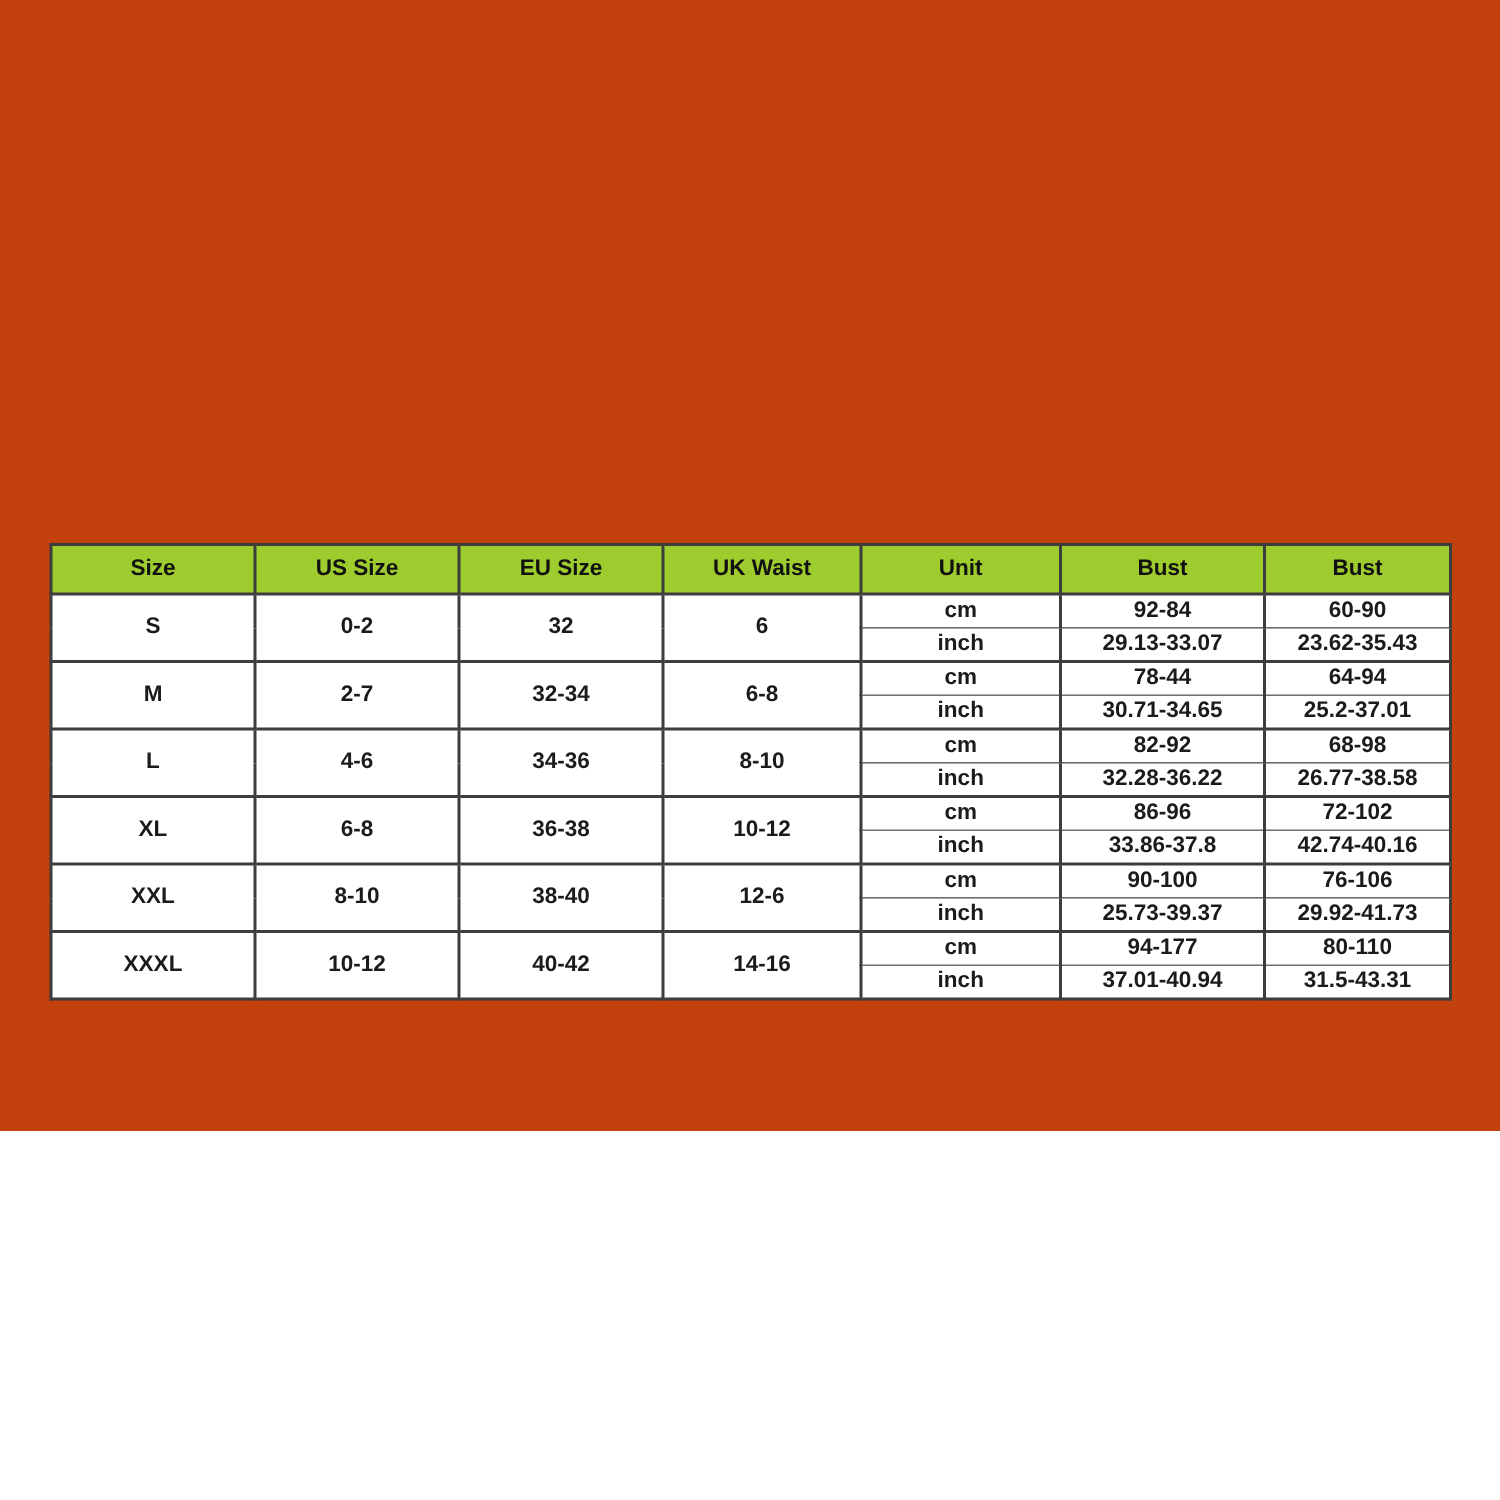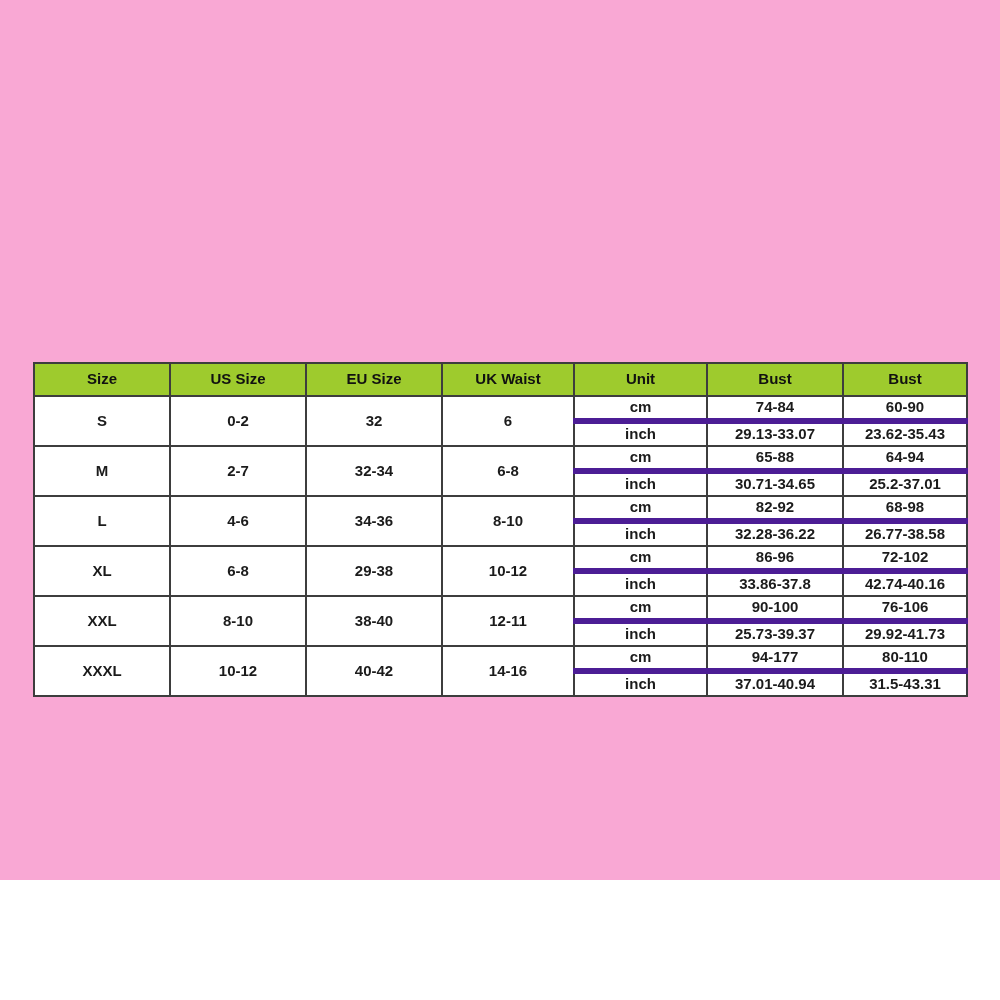--- a/index.html
+++ b/index.html
@@ -3,22 +3,22 @@
 <meta charset="utf-8">
 <style>
   html, body {
     margin: 0;
     padding: 0;
     background: #ffffff;
   }
   .canvas {
     position: relative;
     width: 1000px;
-    height: 880px;
-    background: #f9a8d4;
+    height: 754px;
+    background: #c2410c;
     font-family: "Liberation Sans", "DejaVu Sans", sans-serif;
     overflow: hidden;
   }
   table.size-chart {
     position: absolute;
     left: 33px;
     top: 362px;
     width: 933px;
     border-collapse: collapse;
     table-layout: fixed;
@@ -41,21 +41,21 @@
     color: #111111;
   }
   table.size-chart td {
     background: #ffffff;
   }
   tr.sub-row td.sub {
     height: 21px;
   }
   
   tr.sub-top td.sub   { border-bottom: 1px solid #6e6e6e; }
-  tr.sub-bottom td.sub { border-top: 6px solid #4c1d95; }
+  tr.sub-bottom td.sub { border-top: 1px solid #4c1d95; }
 </style>
 </head>
 <body>
 
 <div class="canvas">
   <table class="size-chart">
     <colgroup>
       <col style="width:136px">
       <col style="width:136px">
       <col style="width:136px">
@@ -76,36 +76,36 @@
       </tr>
     </thead>
     <tbody>
 
       <tr class="sub-row sub-top">
         <td rowspan="2">S</td>
         <td rowspan="2">0-2</td>
         <td rowspan="2">32</td>
         <td rowspan="2">6</td>
         <td class="sub">cm</td>
-        <td class="sub">74-84</td>
+        <td class="sub">92-84</td>
         <td class="sub">60-90</td>
       </tr>
       <tr class="sub-row sub-bottom">
         <td class="sub">inch</td>
         <td class="sub">29.13-33.07</td>
         <td class="sub">23.62-35.43</td>
       </tr>
 
       <tr class="sub-row sub-top">
         <td rowspan="2">M</td>
         <td rowspan="2">2-7</td>
         <td rowspan="2">32-34</td>
         <td rowspan="2">6-8</td>
         <td class="sub">cm</td>
-        <td class="sub">65-88</td>
+        <td class="sub">78-44</td>
         <td class="sub">64-94</td>
       </tr>
       <tr class="sub-row sub-bottom">
         <td class="sub">inch</td>
         <td class="sub">30.71-34.65</td>
         <td class="sub">25.2-37.01</td>
       </tr>
 
       <tr class="sub-row sub-top">
         <td rowspan="2">L</td>
@@ -118,37 +118,37 @@
       </tr>
       <tr class="sub-row sub-bottom">
         <td class="sub">inch</td>
         <td class="sub">32.28-36.22</td>
         <td class="sub">26.77-38.58</td>
       </tr>
 
       <tr class="sub-row sub-top">
         <td rowspan="2">XL</td>
         <td rowspan="2">6-8</td>
-        <td rowspan="2">29-38</td>
+        <td rowspan="2">36-38</td>
         <td rowspan="2">10-12</td>
         <td class="sub">cm</td>
         <td class="sub">86-96</td>
         <td class="sub">72-102</td>
       </tr>
       <tr class="sub-row sub-bottom">
         <td class="sub">inch</td>
         <td class="sub">33.86-37.8</td>
         <td class="sub">42.74-40.16</td>
       </tr>
 
       <tr class="sub-row sub-top">
         <td rowspan="2">XXL</td>
         <td rowspan="2">8-10</td>
         <td rowspan="2">38-40</td>
-        <td rowspan="2">12-11</td>
+        <td rowspan="2">12-6</td>
         <td class="sub">cm</td>
         <td class="sub">90-100</td>
         <td class="sub">76-106</td>
       </tr>
       <tr class="sub-row sub-bottom">
         <td class="sub">inch</td>
         <td class="sub">25.73-39.37</td>
         <td class="sub">29.92-41.73</td>
       </tr>
 

